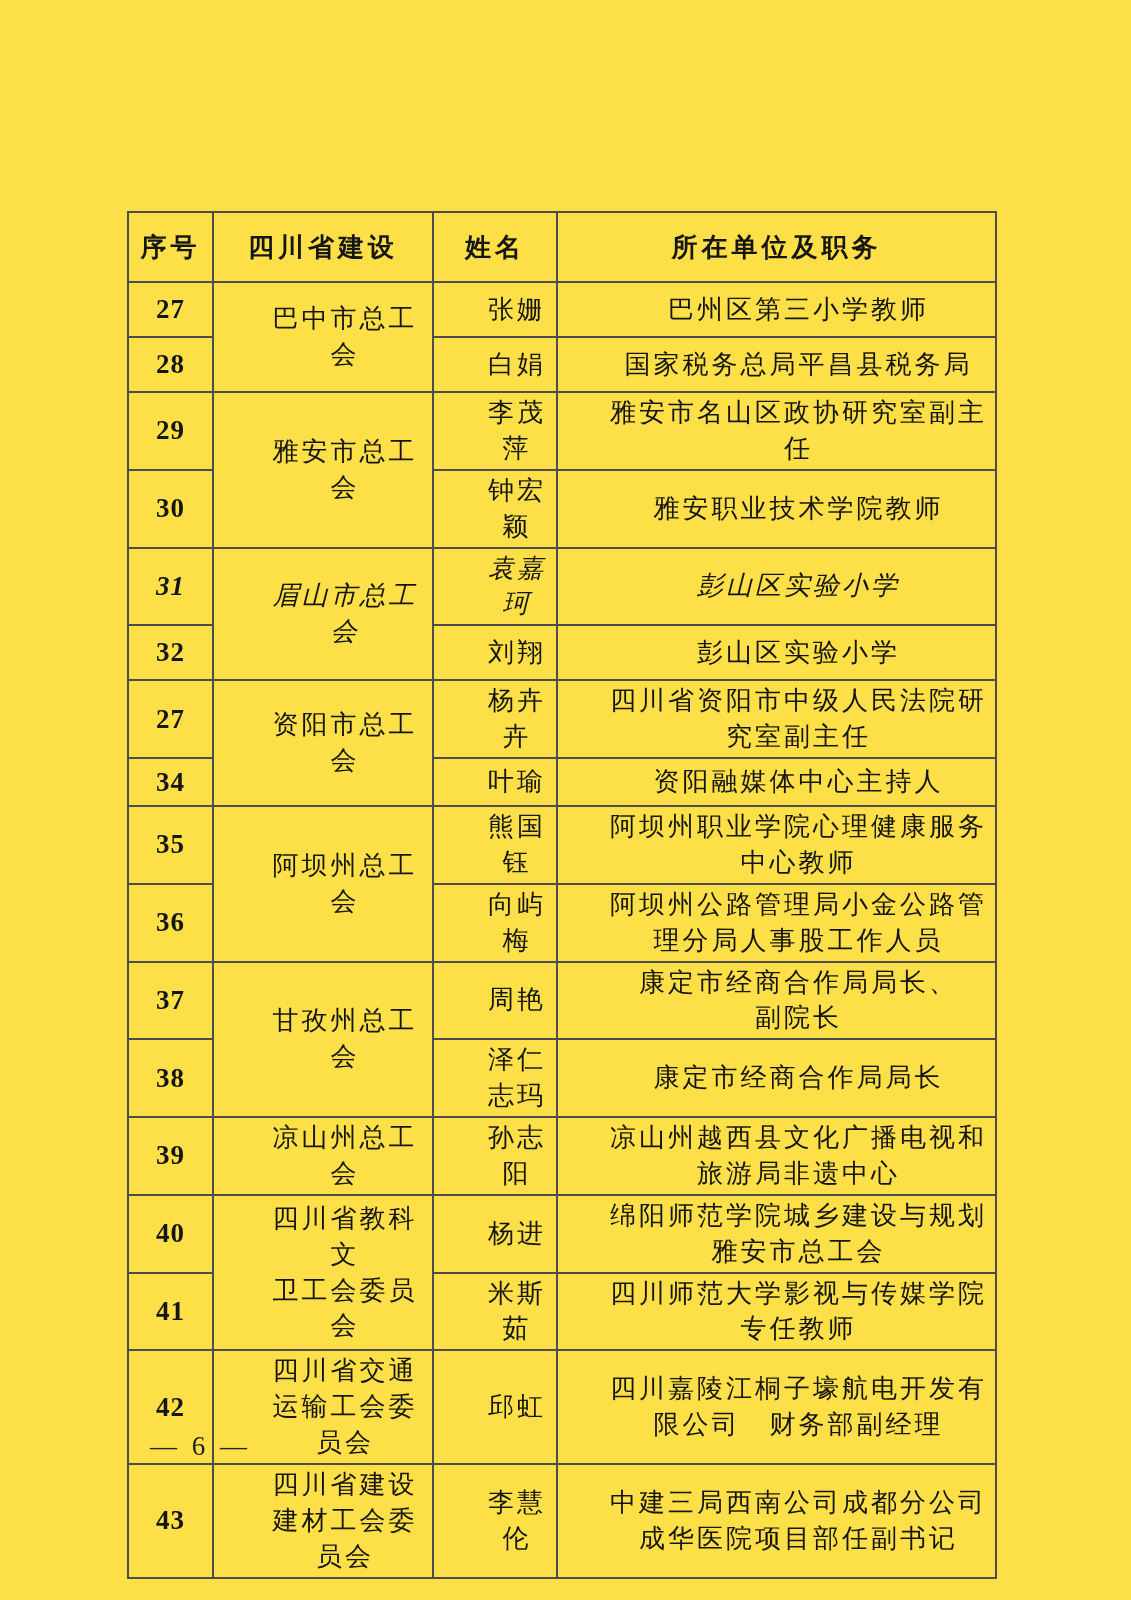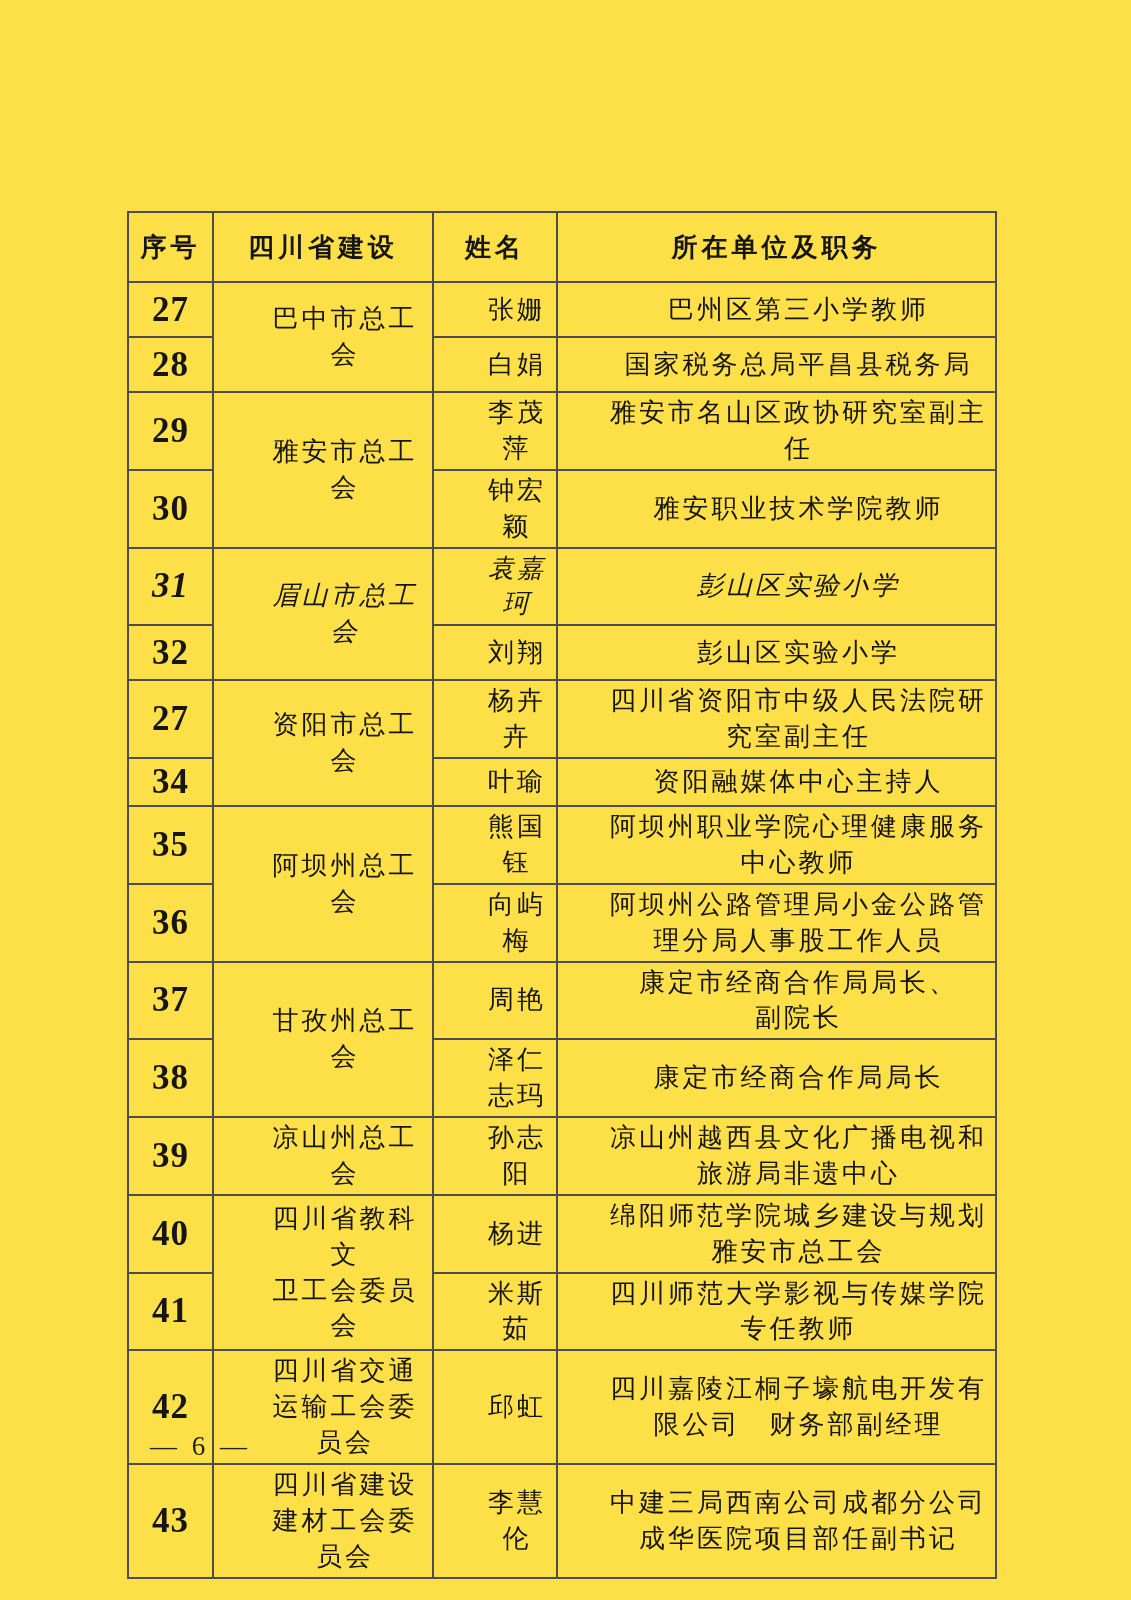--- a/index.html
+++ b/index.html
@@ -34,21 +34,21 @@
   }
   .roster th {
     font-family: "Liberation Sans", "DejaVu Sans", sans-serif;
     font-weight: bold;
     font-size: 26px;
     letter-spacing: 4px;
   }
   .roster td.no {
     font-family: "Liberation Serif", "DejaVu Serif", serif;
     font-weight: bold;
-    font-size: 35px;
+    font-size: 27px;
     letter-spacing: 1px;
   }
   .roster td.cn {
     font-family: "Liberation Serif", "DejaVu Serif", serif;
     font-size: 26px;
     letter-spacing: 3px;
     line-height: 1.38;
     padding-left: 48px;
   }
   tr.h52 { height: 48px; }

